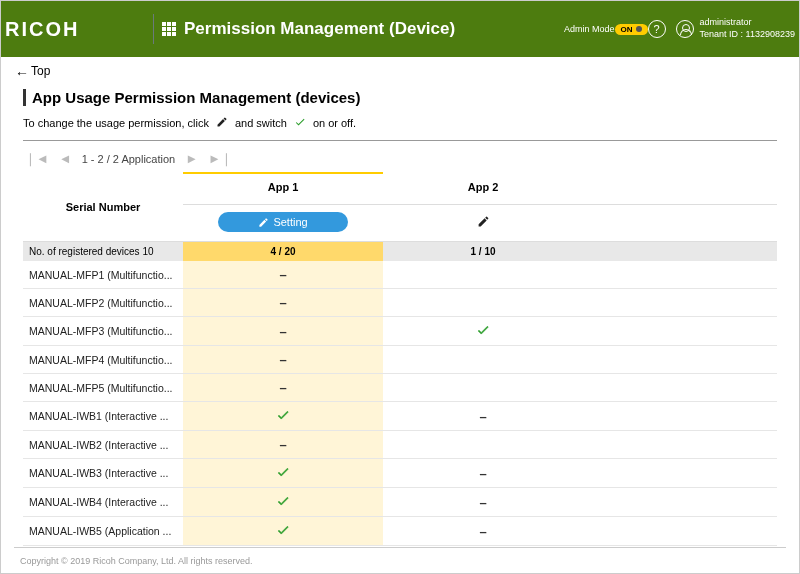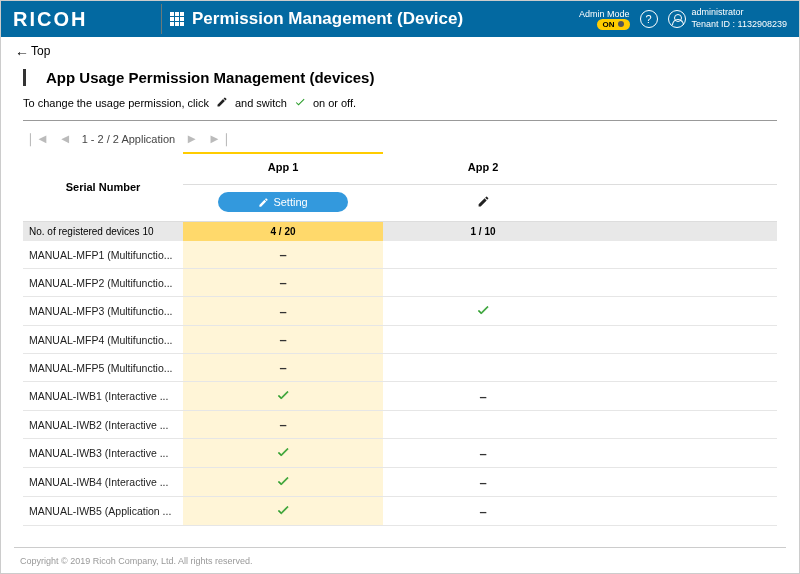--- a/index.html
+++ b/index.html
@@ -1,34 +1,34 @@
 <!DOCTYPE html>
 <html><head>
 <meta charset="utf-8">
 <style>
   * { box-sizing: border-box; margin: 0; padding: 0; }
   body { font-family: Arial, sans-serif; font-size: 11px; background: #fff; width: 800px; height: 574px; overflow: hidden; border: 1px solid #ccc;}
-  .header { background: #0369a1; color: #fff; height: 36px; display: flex; align-items: center; padding: 0 12px; }
+  .header { background: #4d7c0f; color: #fff; height: 56px; display: flex; align-items: center; padding: 0 4px; }
   .brand { font-family: Arial, sans-serif; font-weight: bold; font-size: 20px; letter-spacing: 2px; width: 140px;}
   .vdiv { width: 1px; height: 30px; background: #6a7a7a; margin: 0 8px; }
   .apps-icon { display: inline-grid; grid-template-columns: repeat(3,4px); grid-template-rows: repeat(3,4px); gap: 1px; margin-right: 8px;}
   .apps-icon span { background:#fff; width:4px; height:4px;}
   .page-title { font-size: 17px; font-weight: bold; flex: 1;}
-  .admin-block { display:flex; flex-direction:column; align-items:flex-end; font-size:9px; margin-right:10px;}
+  .admin-block { display:flex; align-items:flex-start; font-size:9px; }
   .admin-badge { background:#ffcc00; color:#000; font-weight:bold; border-radius:8px; padding:1px 6px; font-size:8px; display:flex; align-items:center; gap:3px;}
   .admin-badge .dot{width:6px;height:6px;background:#555;border-radius:50%;}
   .help-icon { width:18px; height:18px; border:1.5px solid #fff; border-radius:50%; display:flex; align-items:center; justify-content:center; font-size:11px; margin-right:10px;}
   .user-block { display:flex; align-items:center; gap:6px; font-size:9px; line-height:1.3;}
   .user-icon { width:18px; height:18px; border:1.5px solid #fff; border-radius:50%; position:relative;}
   .user-icon::before{content:"";position:absolute;top:3px;left:5px;width:6px;height:6px;border:1px solid #fff;border-radius:50%;}
   .user-icon::after{content:"";position:absolute;bottom:2px;left:3px;width:10px;height:5px;border:1px solid #fff;border-bottom:none;border-radius:6px 6px 0 0;}
   .topbar { padding: 6px 14px; display:flex; align-items:center; font-size:12px;}
   .back-arrow { font-size:14px; font-weight:bold; margin-right:2px;}
   .content { padding: 4px 22px 0 22px; }
-  .section-title { font-size: 15px; font-weight: bold; border-left: 3px solid #333; padding-left: 20px; margin-bottom: 10px;}
+  .section-title { font-size: 15px; font-weight: bold; border-left: 3px solid #333; padding-left: 6px; margin-bottom: 10px;}
   .instruction { font-size: 11px; margin-bottom: 10px; display:flex; align-items:center; gap:7px;}
   .pencil-icon svg, .check-inline svg { width:12px; height:12px;}
   .hr { border:none; border-top:1px solid #999; margin-bottom:8px;}
   .controls-row { display:flex; align-items:center; justify-content:space-between; padding:2px 10px 6px 2px;}
   .select-box { width:256px; height:22px; border:1px solid #999; background:#fff; display:flex; align-items:center; justify-content:space-between; padding:0 2px 0 6px;}
   .select-btn { width:18px; height:18px; border:1px solid #aaa; background:linear-gradient(#fefefe,#e6e6e6); display:flex; align-items:center; justify-content:center;}
   .select-btn::after{content:"";border-left:4px solid transparent;border-right:4px solid transparent;border-top:4px solid #333;}
   .pagination { display:flex; align-items:center; gap:10px; font-size:11px; color:#444;}
   .pag-icon { color:#bbb; font-size:13px;}
   .table { width:100%; border-collapse:collapse; table-layout:fixed;}

